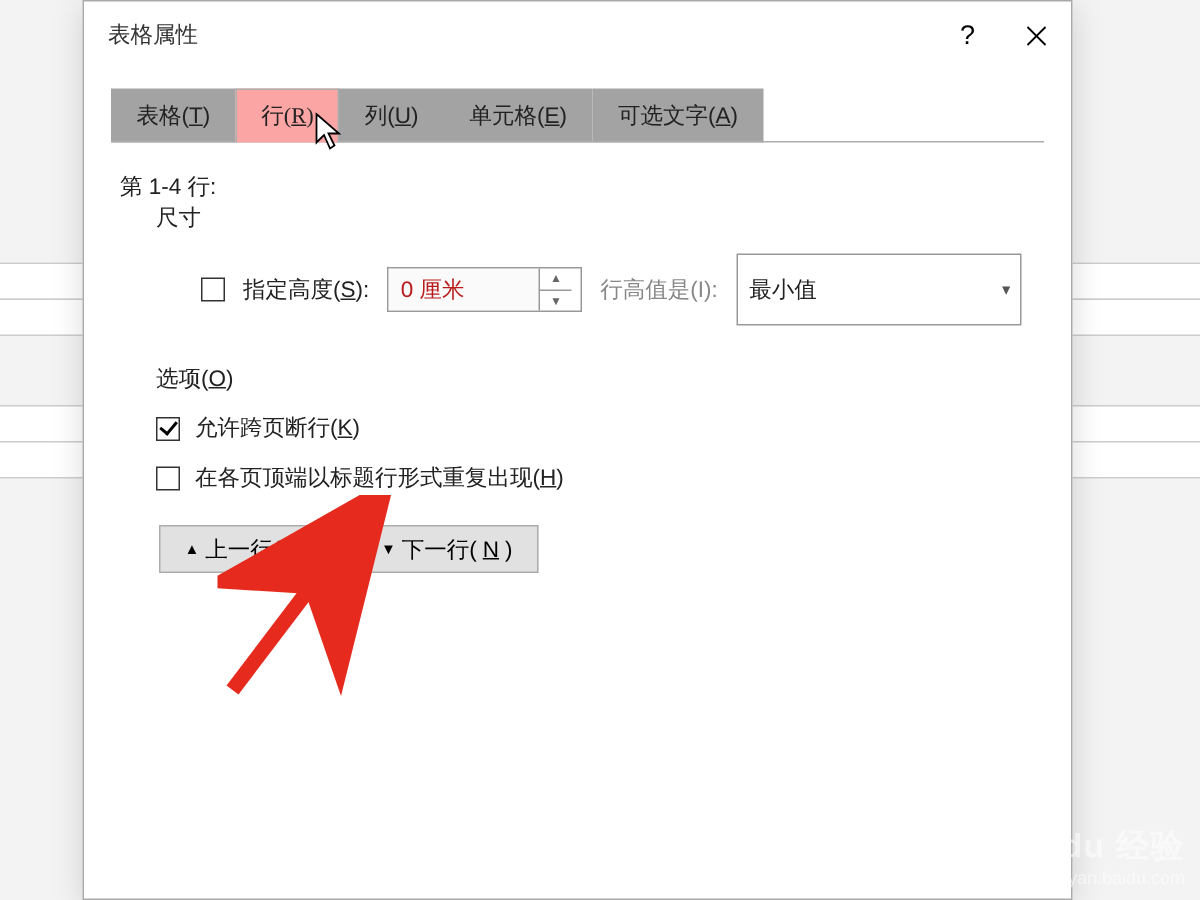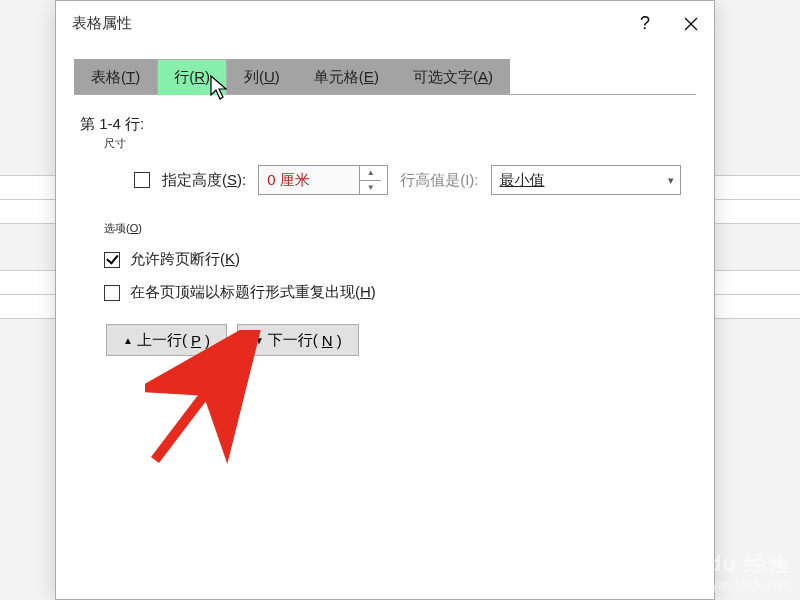--- a/index.html
+++ b/index.html
@@ -10,43 +10,43 @@
   .bg-rows.second { top: 270px; }
 
   .dialog { position: absolute; left: 55px; top: 0; width: 660px; height: 600px; background: #fff; border: 1px solid #aaa; box-shadow: 0 4px 20px rgba(0,0,0,0.15); }
   .titlebar { height: 45px; display: flex; align-items: center; padding-left: 16px; border-bottom: 0; }
   .titlebar .title { flex: 1; font-size: 15px; color: #333; }
   .titlebar .help, .titlebar .close { width: 46px; height: 45px; display: flex; align-items: center; justify-content: center; color: #000; font-size: 18px; cursor: pointer; }
   .titlebar .close { font-size: 18px; }
 
   .tabs { display: flex; margin: 12px 18px 0 18px; }
   .tab { padding: 8px 16px; border: 1px solid transparent; border-bottom: none; cursor: pointer; font-size: 15px; color: #222; position: relative; top: 1px; background: #a3a3a3; }
-  .tab.active { border-color: #adadad; background: #86efac; z-index: 2; }
+  .tab.active { border-color: #adadad; background: #fca5a5; z-index: 2; font-family: Liberation Serif, serif; }
   .tab u { text-decoration: underline; }
 
   .tab-bottom-line { height: 1px; background: #adadad; margin: 0 18px; position: relative; top: 0; }
 
   .content { padding: 20px 24px; }
   .row-range { font-size: 15px; color: #222; margin-bottom: 2px; }
-  .group-label { font-size: 11px; color: #222; margin-left: 24px; margin-bottom: 14px; }
+  .group-label { font-size: 15px; color: #222; margin-left: 24px; margin-bottom: 14px; }
   .group-label u { text-decoration: underline; }
 
   .size-row { display: flex; align-items: center; margin-left: 54px; gap: 12px; }
   .chk { width: 16px; height: 16px; border: 1px solid #333; display: inline-flex; align-items: center; justify-content: center; background: #fff; flex-shrink: 0; cursor: pointer; }
   .chk.checked::after { content: ""; display: block; width: 5px; height: 9px; border: solid #000; border-width: 0 2px 2px 0; transform: rotate(40deg) translate(-1px,-1px); }
   .chk-label { font-size: 15px; color: #222; cursor: pointer; }
   .chk-label u { text-decoration: underline; }
 
   .spinner { display: flex; align-items: stretch; border: 1px solid #999; height: 30px; width: 130px; }
   .spinner input { border: none; padding: 0 8px; width: 100px; font-size: 15px; color: #b91c1c; }
   .spinner .spins { display: flex; flex-direction: column; width: 22px; border-left: 1px solid #999; }
   .spinner .spin { flex: 1; display: flex; align-items: center; justify-content: center; font-size: 8px; color: #666; cursor: pointer; }
   .spinner .spin:first-child { border-bottom: 1px solid #999; }
 
-  .select { border: 1px solid #999; height: 30px; width: 190px; display: flex; align-items: center; padding: 0 8px; position: relative; color: #222; text-decoration: underline; }
+  .select { border: 1px solid #999; height: 48px; width: 190px; display: flex; align-items: center; padding: 0 8px; position: relative; color: #222; }
   .select .chev { position: absolute; right: 6px; top: 50%; transform: translateY(-50%); font-size: 11px; color: #555; }
 
   .field-label { font-size: 15px; color: #888; }
 
   .opts { margin-top: 26px; margin-left: 24px; }
   .opt-item { display: flex; align-items: center; gap: 10px; margin-bottom: 14px; }
 
   .nav-btns { display: flex; gap: 10px; margin-top: 22px; margin-left: 26px; }
   .btn { border: 1px solid #adadad; background: #e1e1e1; height: 32px; padding: 0 16px; display: flex; align-items: center; gap: 4px; cursor: pointer; font-size: 15px; }
   .btn .arrow { font-size: 10px; }

